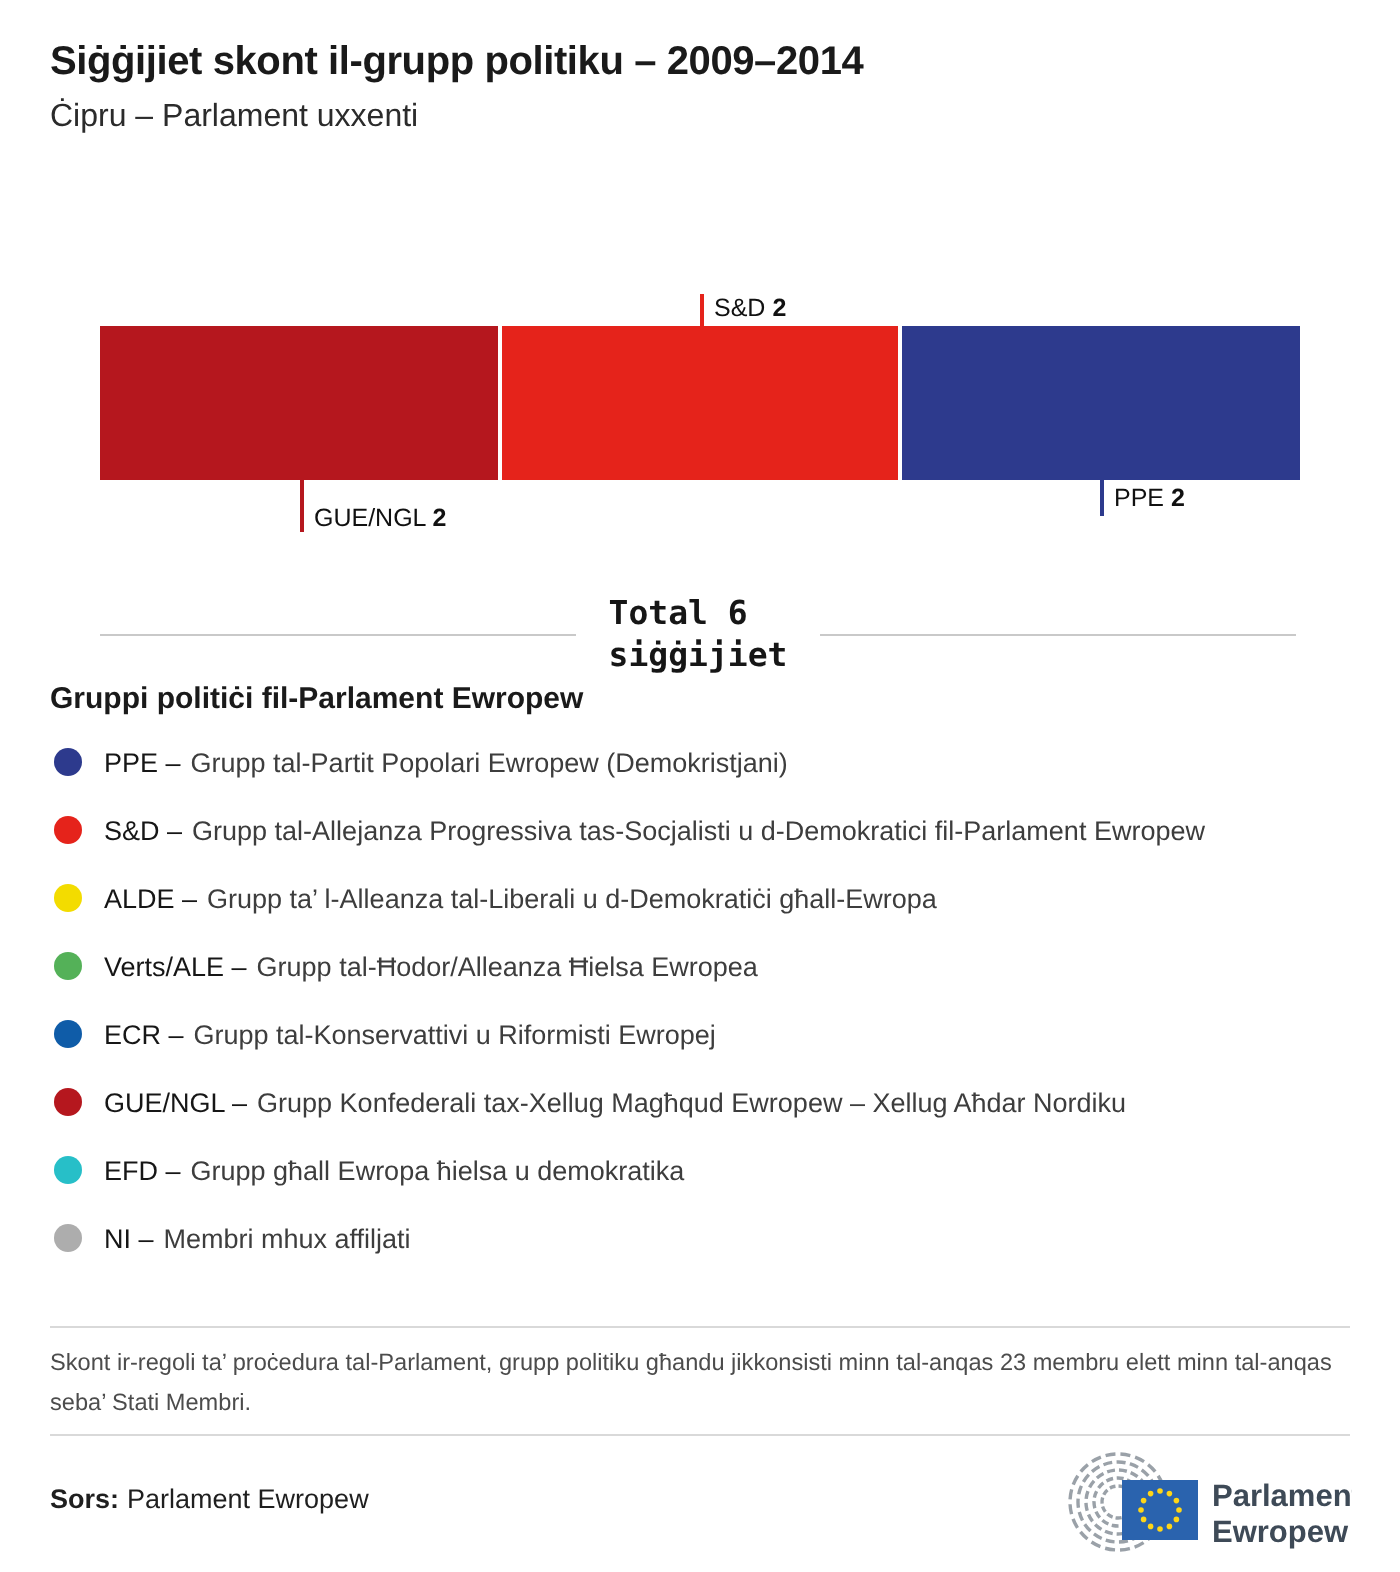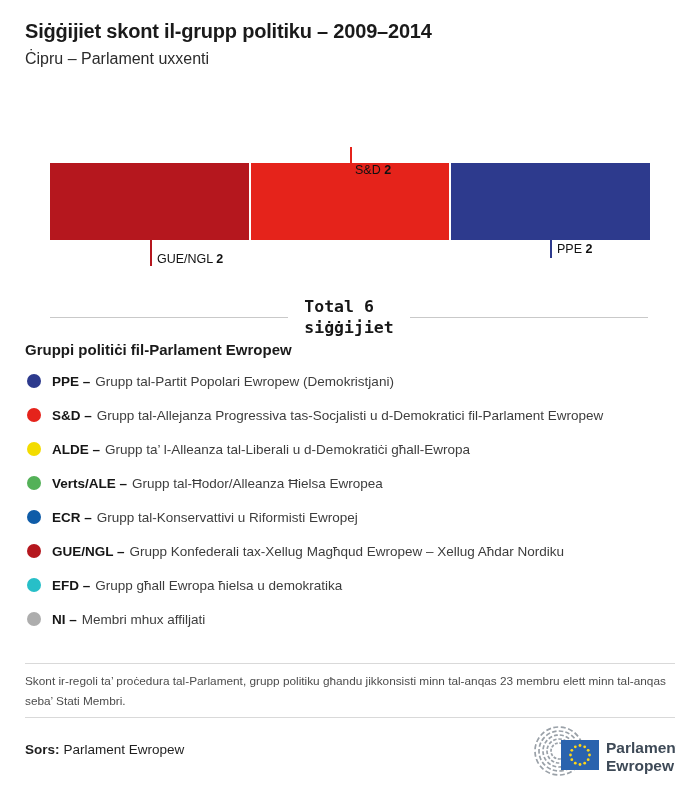--- a/index.html
+++ b/index.html
@@ -17,41 +17,41 @@
     position:absolute; left:25px; top:50px;
     font-size:16px; font-weight:400; color:#2b2b2b;
   }
 
   
   #chart-region { position:absolute; left:50px; top:147px; width:600px; height:125px; }
   #stacked-bar { position:absolute; left:0; top:16px; width:600px; height:77px; display:flex; }
   .segment { height:100%; }
   .segment + .segment { border-left:2px solid #ffffff; box-sizing:border-box; }
   .callout { position:absolute; display:flex; align-items:flex-start; white-space:nowrap; }
-  .callout.above { top:0;flex-direction:column; }
+  .callout.above { top:0; }
   .callout.below { top:93px; }
   .tick { width:2px; flex:0 0 auto; }
   .callout-label { margin-left:5px; font-size:12.5px; color:#111; line-height:14px; }
   .callout-label b { font-weight:bold; }
 
   
   #total-block { position:absolute; left:50px; top:296px; width:598px; height:42px; display:flex; align-items:center; }
   .total-line { flex:1; height:1px; background:#c9c9c9; }
   #total-text {
     padding:0 16px; 
     font-family:"DejaVu Sans Mono", monospace; font-weight:bold;
     font-size:16.5px; line-height:21px; color:#161616;
   }
 
   
   #legend-heading { position:absolute; left:25px; top:341px; font-size:15px; font-weight:bold; }
   #legend-list { position:absolute; left:25px; top:364px; width:655px; }
   .legend-row { height:34px; display:flex; align-items:center; white-space:nowrap; }
   .legend-dot { width:14px; height:14px; border-radius:50%; margin-left:2px; margin-right:11px; flex:0 0 auto; }
-  .legend-code { font-size:13.5px; font-weight:bold; margin-right:5px; color:#161616; }
+  .legend-code { font-size:13.5px; font-weight:normal; margin-right:5px; color:#161616; }
   .legend-desc { font-size:13.5px; color:#3d3d3d; }
 
   
   .hrule { position:absolute; left:25px; width:650px; height:1px; background:#d9d9d9; }
   #rule-top { top:663px; }
   #rule-bottom { top:717px; }
   #note-text {
     position:absolute; left:25px; top:671px; width:655px;
     font-size:11.8px; line-height:20px; color:#4c4c4c;
   }

